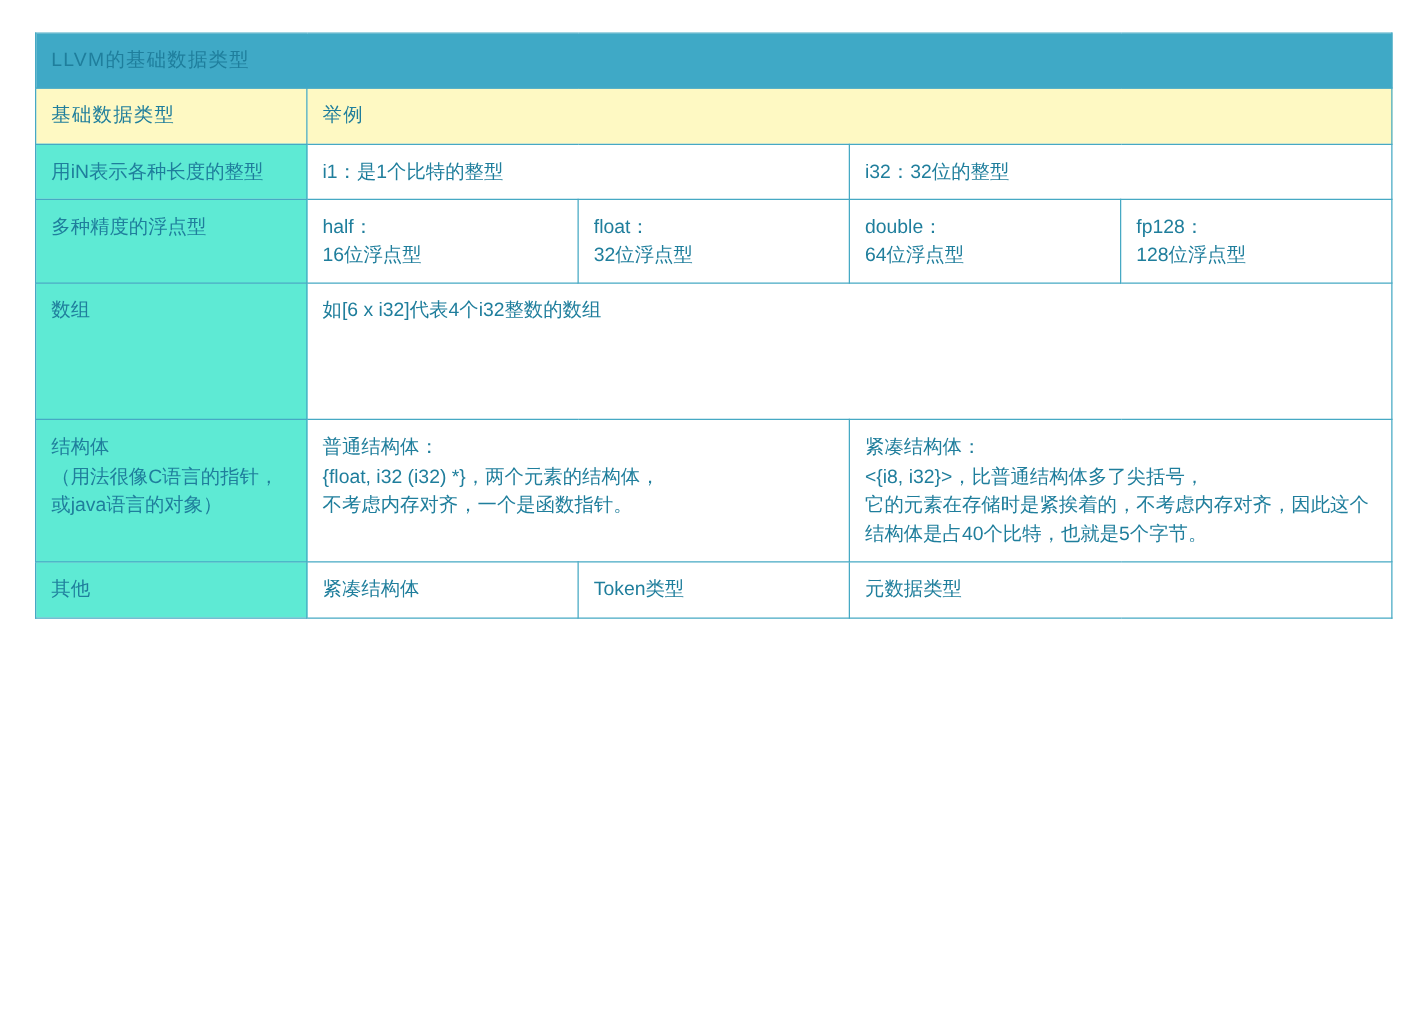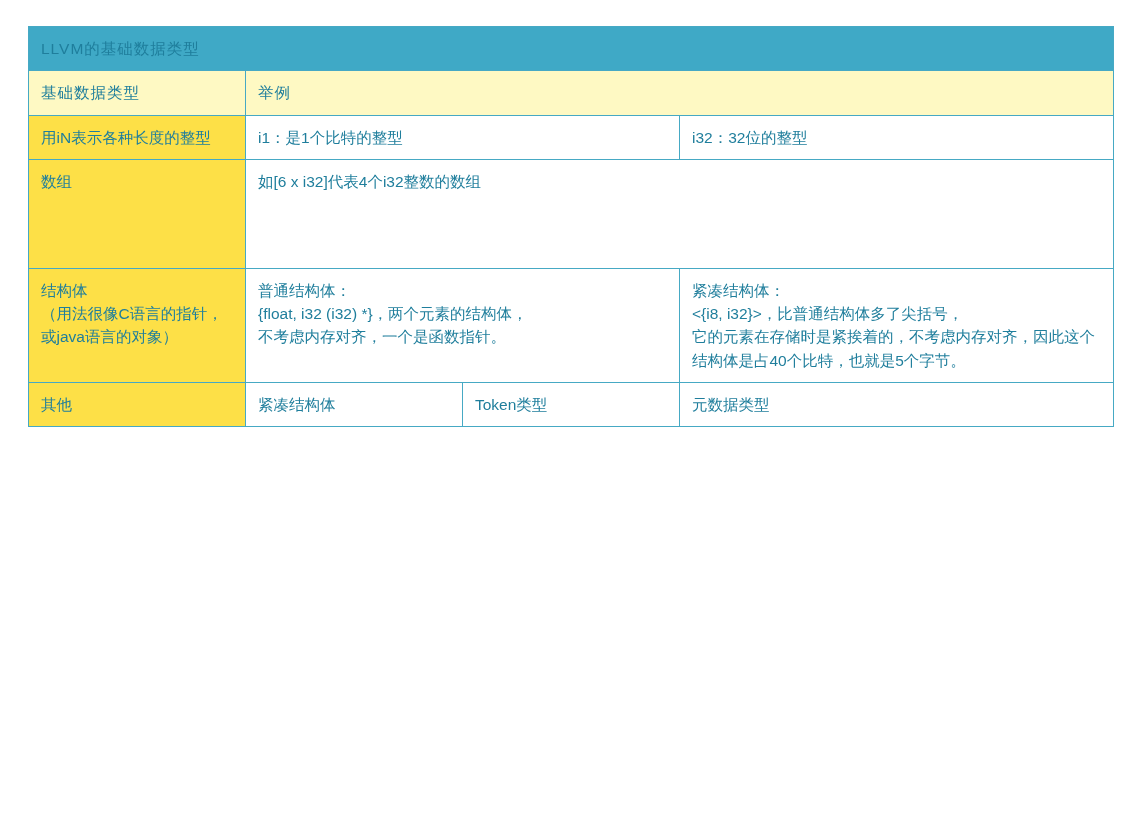--- a/index.html
+++ b/index.html
@@ -46,21 +46,21 @@
   .hdr-cell {
     background: #fef9c3;
     color: #ffffff;
     text-align: center;
     font-size: 20px;
     letter-spacing: 1px;
     padding: 14px 10px;
     border: 1px solid #3fa9c6;
   }
   .rowhead {
-    background: #fde047;
+    background: #5eead4;
     color: #1f7e9c;
     font-size: 15.5px;
     vertical-align: top;
   }
   .cell-text {
     display: block;
     white-space: pre-line;
   }
   .tall-1 { height: 124px; }
   .tall-2 { height: 88px; }
@@ -86,20 +86,41 @@
           <span class="cell-text">用iN表示各种长度的整型</span>
         </td>
         <td colspan="2">
           <span class="cell-text">i1：是1个比特的整型</span>
         </td>
         <td colspan="2">
           <span class="cell-text">i32：32位的整型</span>
         </td>
       </tr>
 
+      <tr>
+        <td class="rowhead colw-head">
+          <span class="cell-text">多种精度的浮点型</span>
+        </td>
+        <td>
+          <span class="cell-text">half：
+16位浮点型</span>
+        </td>
+        <td>
+          <span class="cell-text">float：
+32位浮点型</span>
+        </td>
+        <td>
+          <span class="cell-text">double：
+64位浮点型</span>
+        </td>
+        <td>
+          <span class="cell-text">fp128：
+128位浮点型</span>
+        </td>
+      </tr>
 
 
 
       <tr>
         <td class="rowhead colw-head tall-2">
           <span class="cell-text">数组</span>
         </td>
         <td colspan="4" class="tall-2">
           <span class="cell-text">如[6 x i32]代表4个i32整数的数组</span>
         </td>

